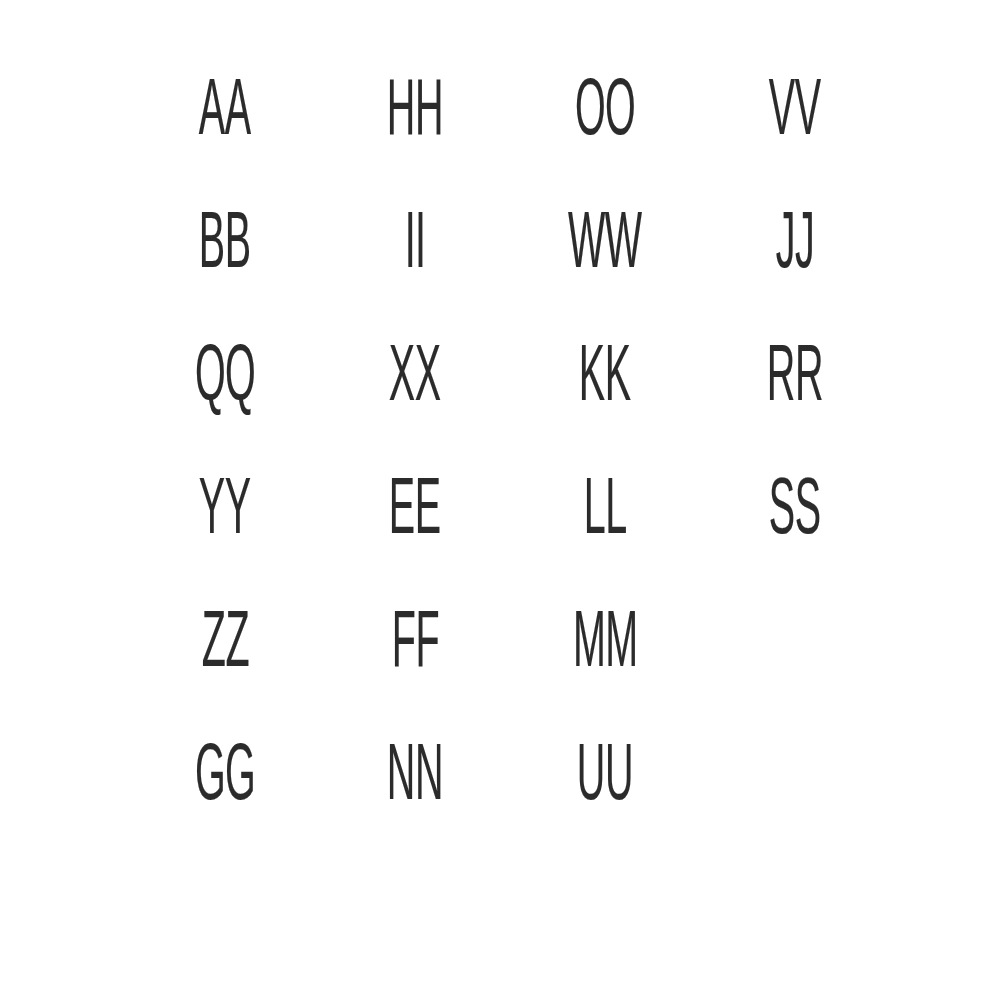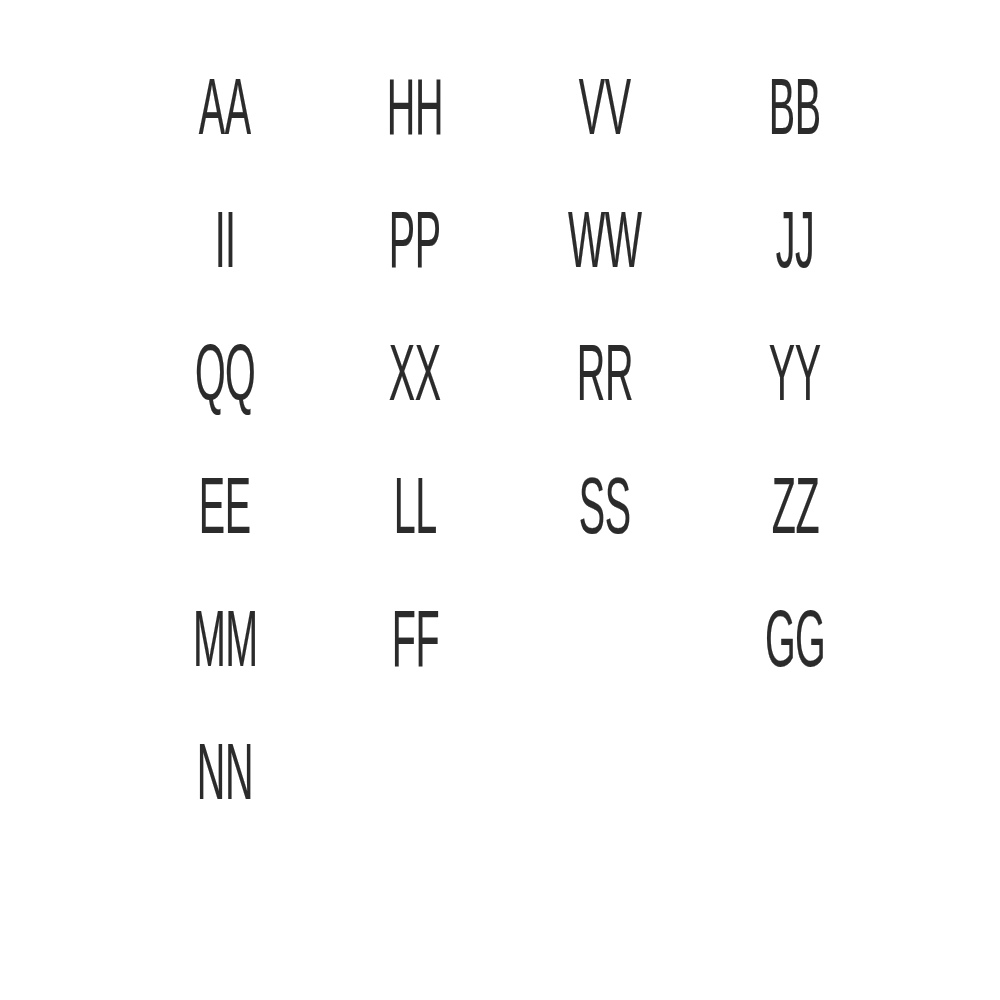--- a/index.html
+++ b/index.html
@@ -65,46 +65,49 @@
 <div class="sheet">
   <div class="grid">
 
     <div class="cell">
       <span class="glyph">AA</span>
     </div>
     <div class="cell">
       <span class="glyph">HH</span>
     </div>
     <div class="cell">
+      <span class="glyph">OO</span>
+    </div>
+    <div class="cell">
       <span class="glyph">VV</span>
     </div>
 
     <div class="cell">
       <span class="glyph">BB</span>
     </div>
     <div class="cell">
       <span class="glyph">II</span>
-    </div>
-    <div class="cell">
-      <span class="glyph">PP</span>
     </div>
     <div class="cell">
       <span class="glyph">WW</span>
     </div>
 
     <div class="cell">
       <span class="glyph">JJ</span>
     </div>
     <div class="cell">
       <span class="glyph">QQ</span>
     </div>
     <div class="cell">
       <span class="glyph">XX</span>
     </div>
 
+    <div class="cell">
+      <span class="glyph">KK</span>
+    </div>
     <div class="cell">
       <span class="glyph">RR</span>
     </div>
     <div class="cell">
       <span class="glyph">YY</span>
     </div>
 
     <div class="cell">
       <span class="glyph">EE</span>
     </div>
@@ -112,33 +115,36 @@
       <span class="glyph">LL</span>
     </div>
     <div class="cell">
       <span class="glyph">SS</span>
     </div>
     <div class="cell">
       <span class="glyph">ZZ</span>
     </div>
 
     <div class="cell">
-      <span class="glyph">MM</span>
+      <span class="glyph">FF</span>
     </div>
     <div class="cell">
-      <span class="glyph">FF</span>
+      <span class="glyph">MM</span>
     </div>
     <div class="cell empty">
       <span class="glyph"></span>
     </div>
 
     <div class="cell">
       <span class="glyph">GG</span>
     </div>
     <div class="cell">
       <span class="glyph">NN</span>
     </div>
+    <div class="cell">
+      <span class="glyph">UU</span>
+    </div>
     <div class="cell empty">
       <span class="glyph"></span>
     </div>
 
   </div>
 </div>
 
 </body></html>

